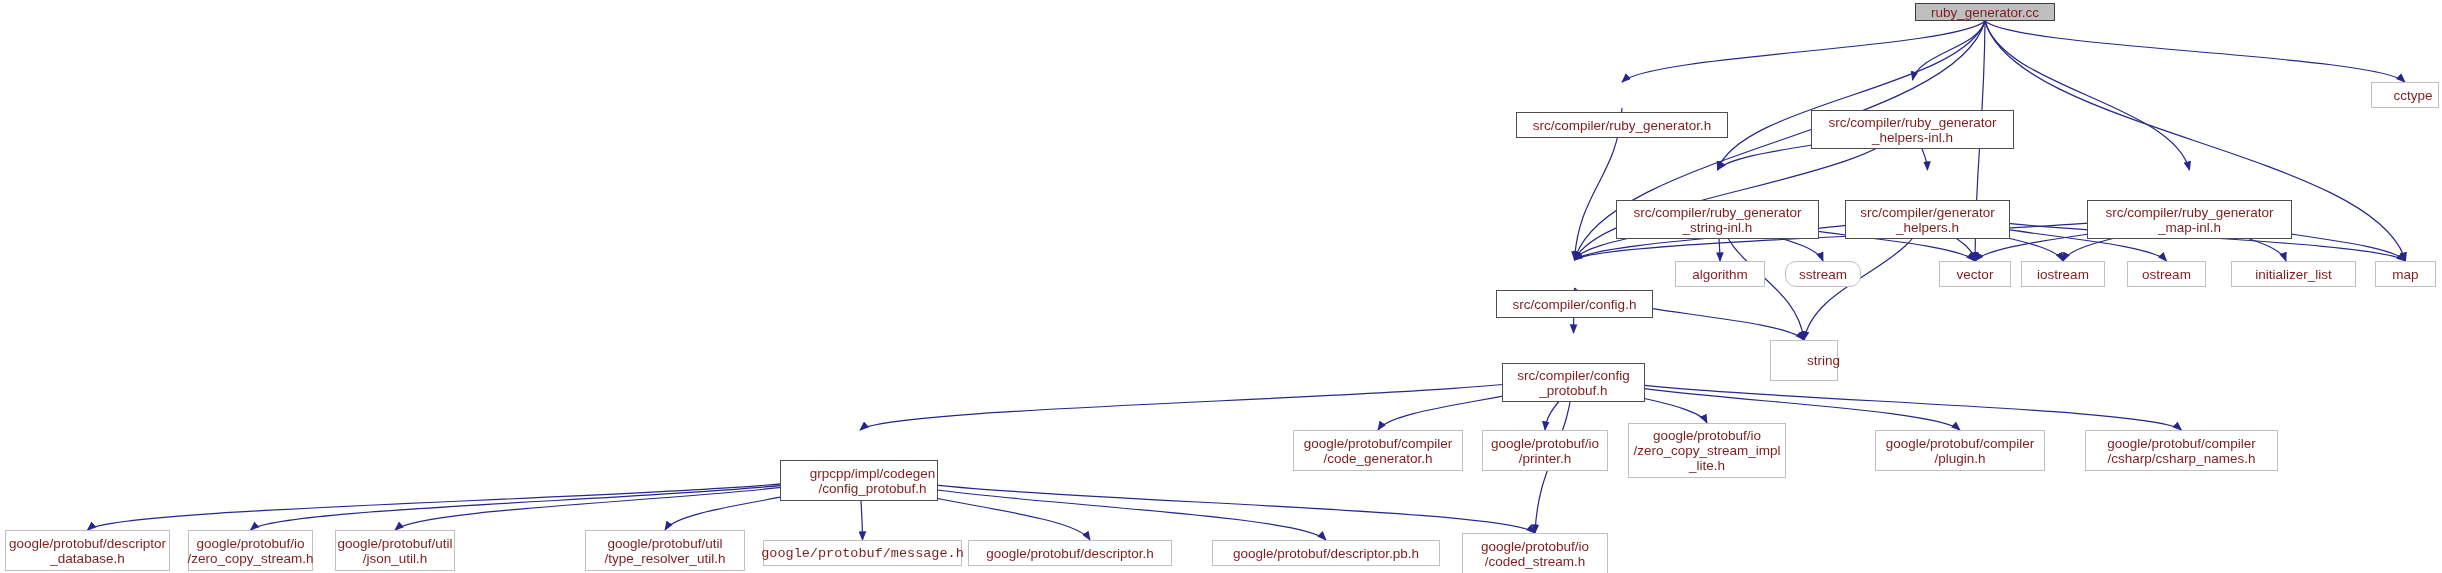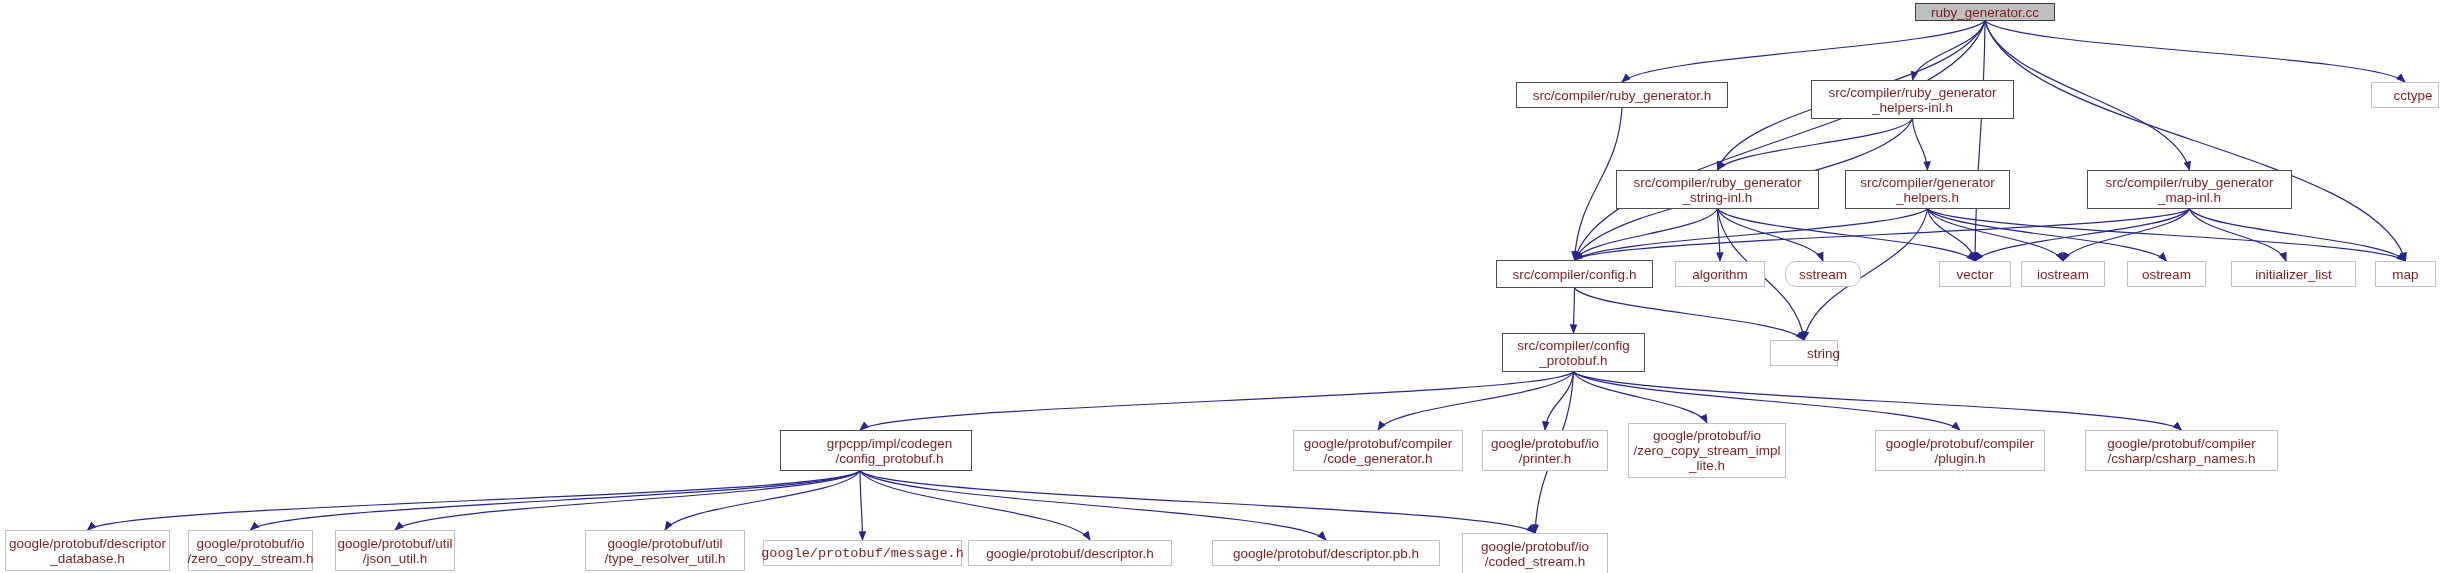--- a/index.html
+++ b/index.html
@@ -34,20 +34,21 @@
     display: flex;
     align-items: center;
     justify-content: center;
     text-align: center;
     white-space: pre-line;
     padding: 1px 4px;
     z-index: 5;
   }
   .node.strong {
     border: 1.5px solid #4d4d4d;
+    margin-top: 30px;
   }
   .node.root {
     border: 1.5px solid #404040;
     background: #bfbfbf;
   }
 </style>
 </head>
 <body>
 
 <div id="canvas">
@@ -120,22 +121,22 @@
       <div class="node strong" style="left: 1496px; top: 260px; width: 157px; height: 28px;">src/compiler/config.h</div>
       <div class="node " style="left: 1675px; top: 261px; width: 90px; height: 26px;">algorithm</div>
       <div class="node " style="left: 1785px; top: 261px; width: 76px; height: 26px; border-radius: 11px;">sstream</div>
       <div class="node " style="left: 1939px; top: 261px; width: 72px; height: 26px;">vector</div>
       <div class="node " style="left: 2021px; top: 261px; width: 84px; height: 26px;">iostream</div>
       <div class="node " style="left: 2127px; top: 261px; width: 79px; height: 26px;">ostream</div>
       <div class="node " style="left: 2231px; top: 261px; width: 125px; height: 26px;">initializer_list</div>
       <div class="node " style="left: 2375px; top: 261px; width: 61px; height: 26px;">map</div>
       <div class="node strong" style="left: 1502px; top: 333px; width: 143px; height: 39px;">src/compiler/config
 _protobuf.h</div>
-      <div class="node " style="left: 1770px; top: 340px; width: 68px; height: 26px; padding-left: 43px;">string</div>
-      <div class="node strong" style="left: 780px; top: 430px; width: 192px; height: 41px; padding-left: 31px;">grpcpp/impl/codegen
+      <div class="node " style="left: 1770px; top: 340px; width: 68px; height: 41px; padding-left: 43px;">string</div>
+      <div class="node strong" style="left: 780px; top: 430px; width: 158px; height: 41px; padding-left: 31px;">grpcpp/impl/codegen
 /config_protobuf.h</div>
       <div class="node " style="left: 1293px; top: 430px; width: 170px; height: 41px;">google/protobuf/compiler
 /code_generator.h</div>
       <div class="node " style="left: 1482px; top: 430px; width: 126px; height: 41px;">google/protobuf/io
 /printer.h</div>
       <div class="node " style="left: 1628px; top: 423px; width: 158px; height: 55px;">google/protobuf/io
 /zero_copy_stream_impl
 _lite.h</div>
       <div class="node " style="left: 1875px; top: 430px; width: 170px; height: 41px;">google/protobuf/compiler
 /plugin.h</div>

